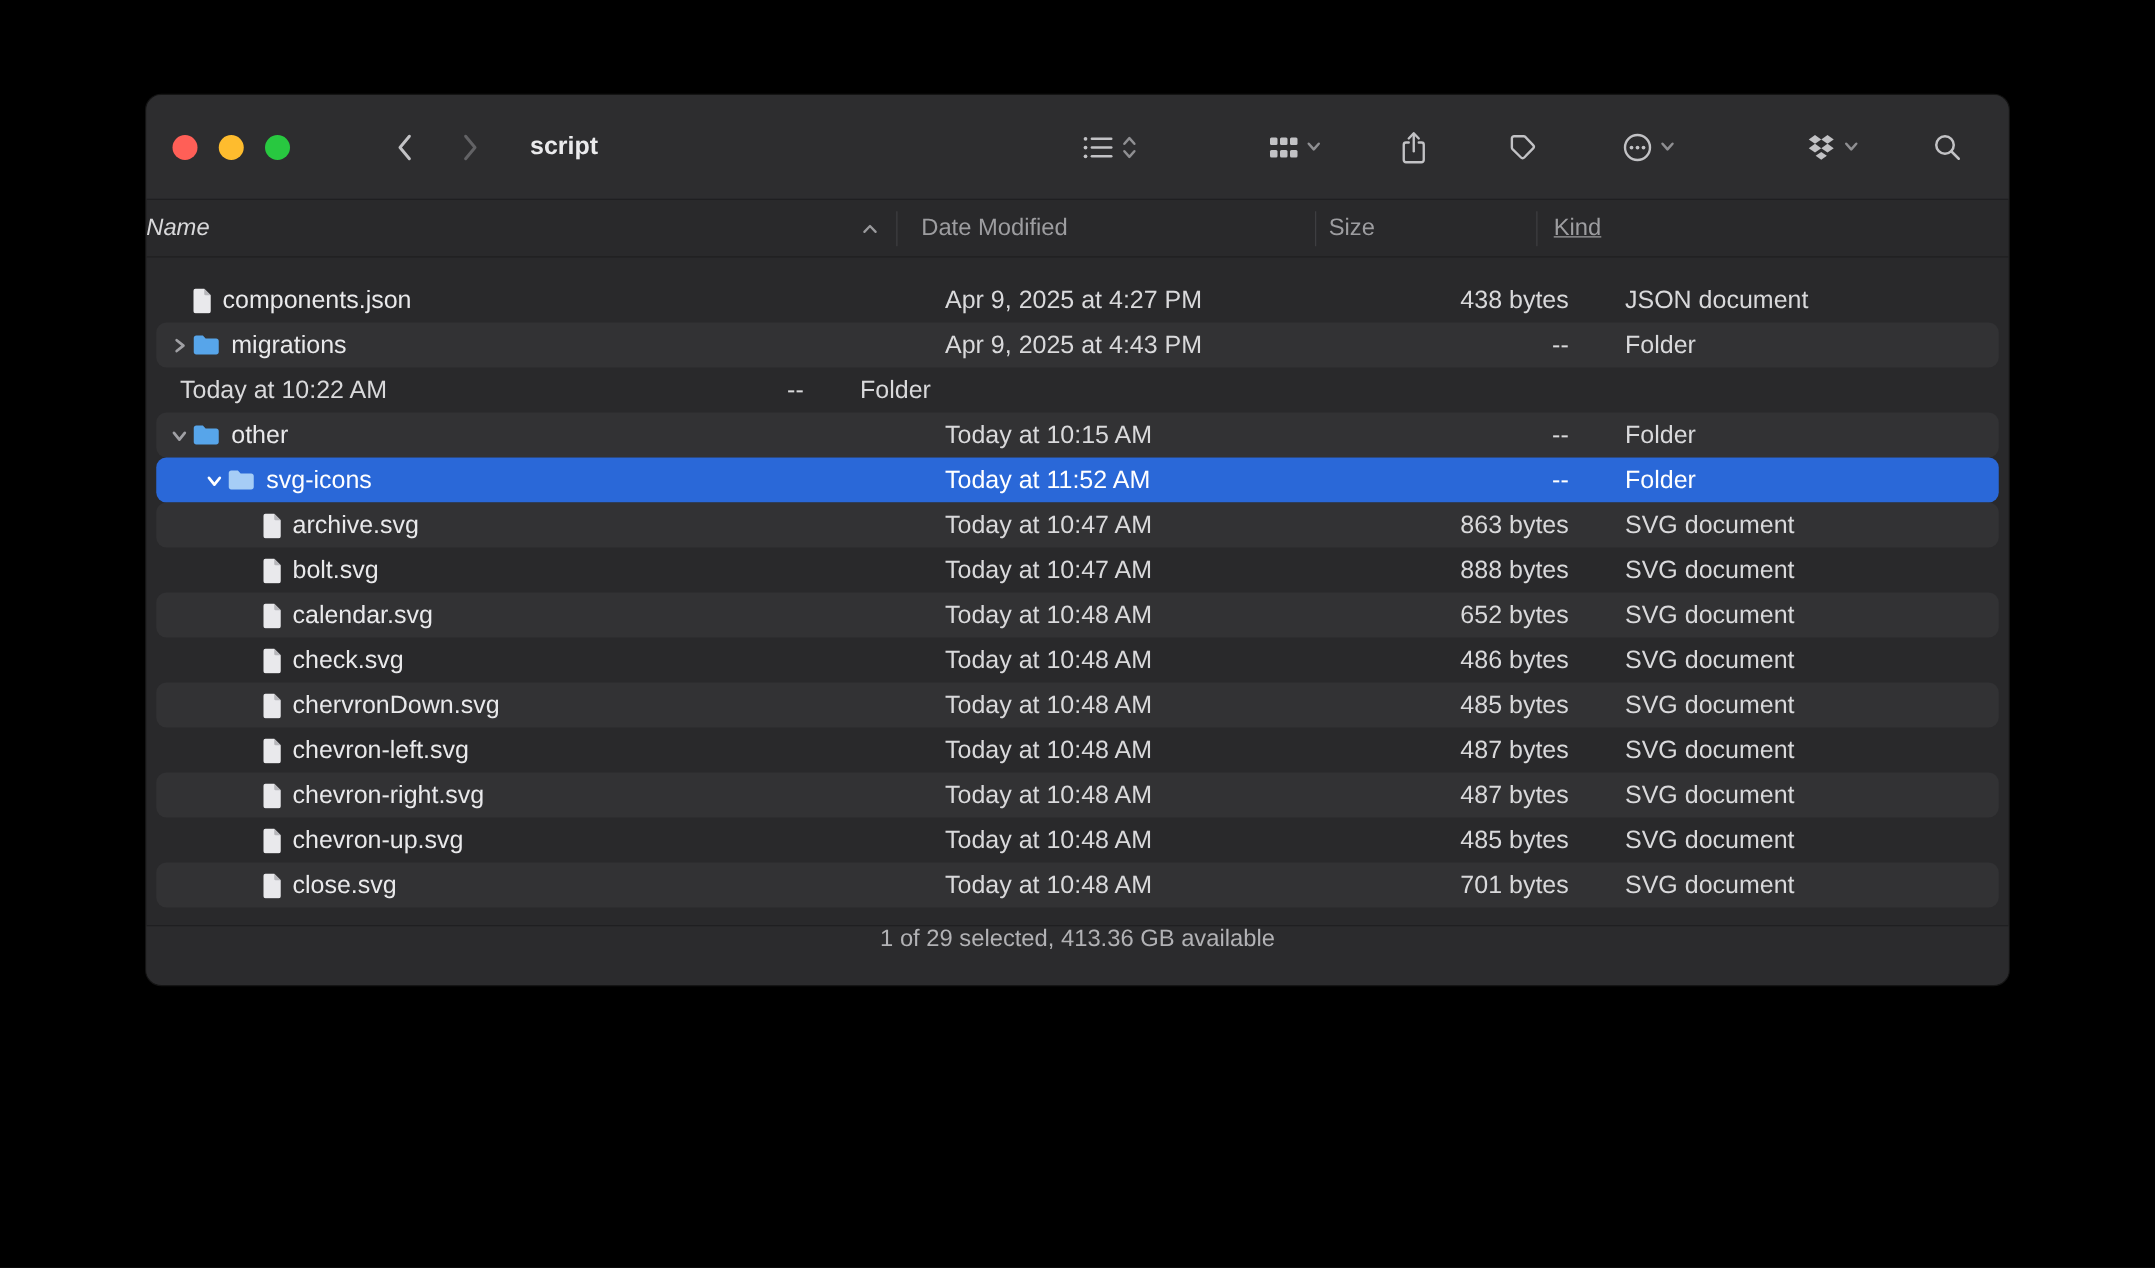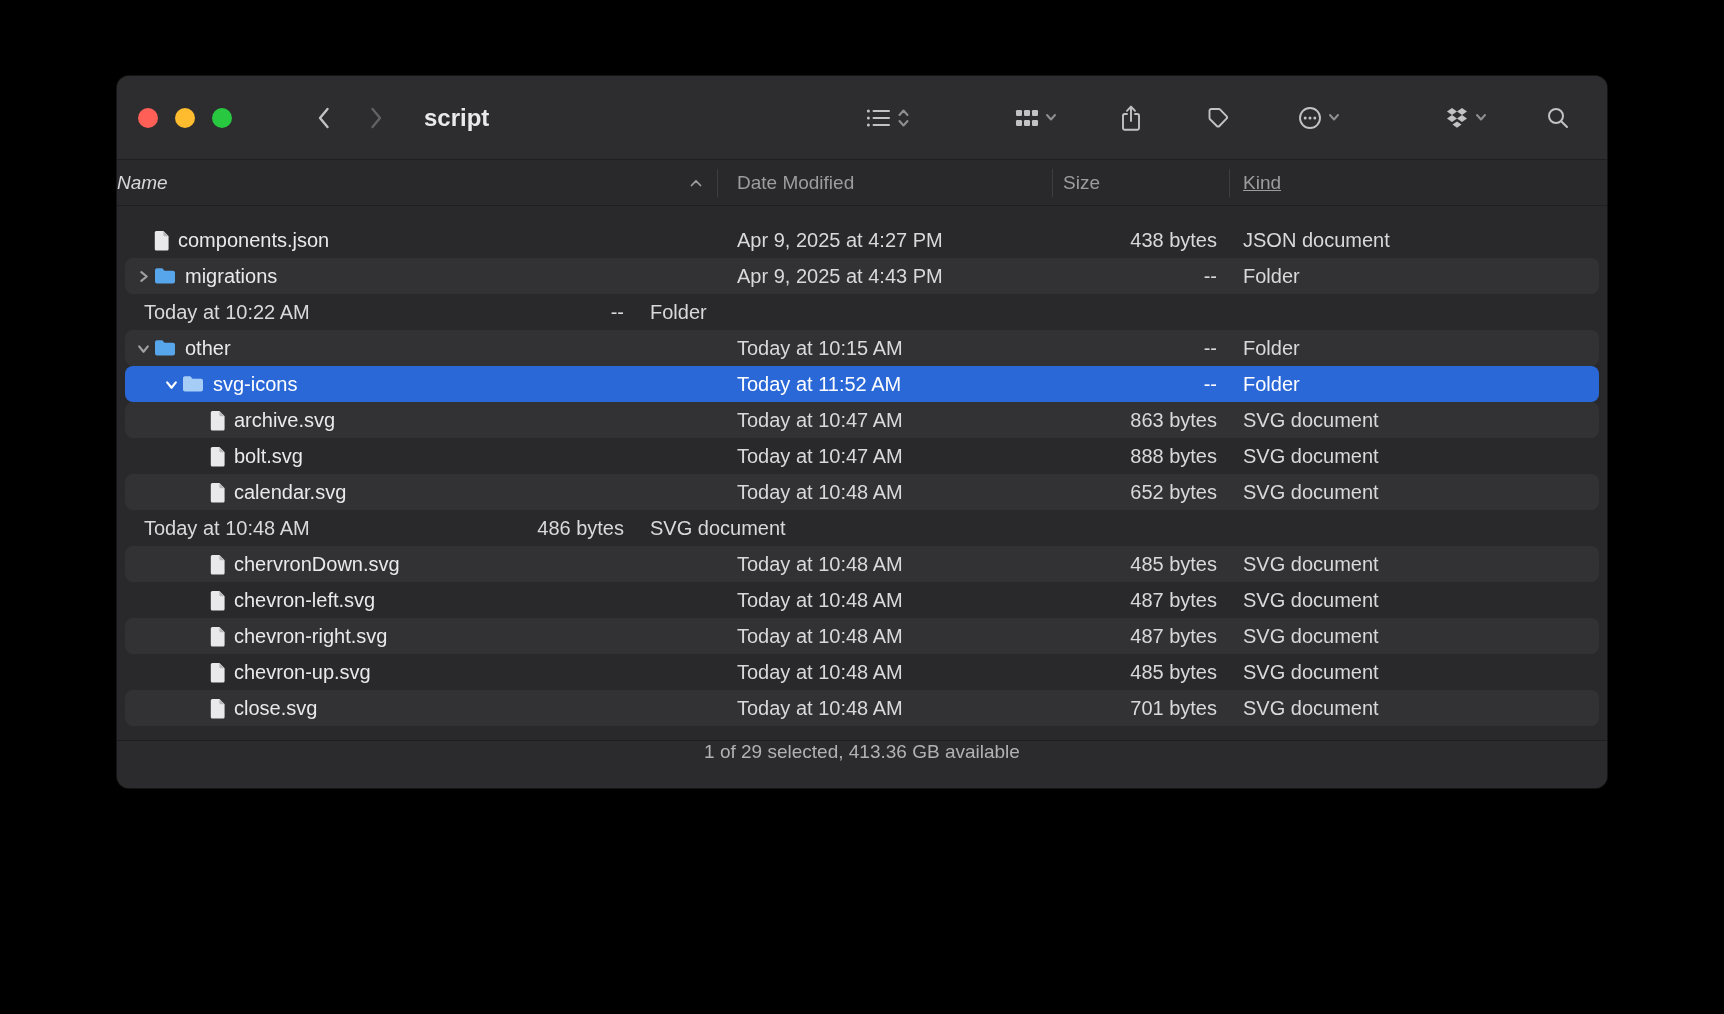--- a/index.html
+++ b/index.html
@@ -26,41 +26,41 @@
   .traffic{display:flex;gap:17px;margin-left:21px;}
   .light{width:20px;height:20px;border-radius:50%;}
   .light.red{background:#ff5f57;}
   .light.yellow{background:#febc2e;}
   .light.green{background:#28c840;}
   .tbtn{display:flex;align-items:center;gap:5px;background:none;border:none;
     padding:4px 6px;cursor:default;color:var(--icon-stroke);}
   .tbtn svg{display:block;}
   .btn-back{margin-left:78px;}
   .btn-forward{margin-left:26px;color:#626265;}
-  .window-title{margin-left:34px;font-size:24px;font-weight:700;color:#eaeaec;text-align:center;}
+  .window-title{margin-left:34px;font-size:20px;font-weight:700;color:#eaeaec;text-align:center;}
   .ctrl-view{margin-left:auto;}
   .ctrl-group{margin-left:92px;}
   .ctrl-share{margin-left:50px;}
   .ctrl-tag{margin-left:50px;}
   .ctrl-more{margin-left:54px;}
   .ctrl-dropbox{margin-left:92px;}
   .ctrl-search{margin-left:46px;margin-right:30px;}
   
   .list-header{height:46px;display:flex;align-items:center;border-bottom:1px solid var(--divider);
     font-size:19px;color:#9d9da0;}
   .hcell{height:28px;display:flex;align-items:center;}
   .h-name{flex:0 0 601px;border-right:1px solid var(--hdr-divider);color:#d8d8da;font-style:italic;}
   .h-date{flex:0 0 335px;padding-left:19px;border-right:1px solid var(--hdr-divider);}
   .h-size{flex:0 0 177px;padding-left:10px;border-right:1px solid var(--hdr-divider);}
   .h-kind{flex:1 1 auto;padding-left:13px;text-decoration:underline;}
   .sort-icon{margin-left:auto;margin-right:14px;color:#9a9a9d;display:flex;}
   
   .rows{padding-top:16px;}
   .row{height:36px;margin:0 8px;border-radius:8px;display:flex;align-items:center;
-    font-size:20px;color:#d9d9db;}
+    font-size:20px;color:#d9d9db;gap:19px;}
   .row.striped{background:var(--stripe);}
   .row.selected{background:var(--accent);color:#fff;}
   .row.selected .file-name{color:#fff;}
   .cell{white-space:nowrap;overflow:hidden;}
   .name-cell{flex:0 0 593px;display:flex;align-items:center;}
   .date-cell{flex:0 0 335px;padding-left:19px;}
   .size-cell{flex:0 0 177px;text-align:right;padding-right:13px;}
   .kind-cell{flex:1 1 auto;padding-left:13px;}
   .file-name{color:#e9e9eb;margin-left:8px;}
   .disclosure{width:20px;display:flex;justify-content:center;color:#a0a0a4;flex:0 0 20px;}
@@ -362,20 +362,35 @@
               <path d="M11 1 l5.5 5.5 H12.2 A1.2 1.2 0 0 1 11 5.3 z" fill="#b7b7bb"></path>
             </svg>
       </span>
       <span class="file-name">calendar.svg</span>
     </div>
     <div class="cell date-cell">Today at 10:48 AM</div>
     <div class="cell size-cell">652 bytes</div>
     <div class="cell kind-cell">SVG document</div>
   </div>
       <div class="row indent-2 disc-none icon-svg-document">
+    <div class="cell name-cell">
+      <span class="disclosure">
+        <svg width="13" height="13" viewBox="0 0 12 12">
+              <path d="M4 2 L9 6 L4 10" fill="none" stroke="currentColor" stroke-width="2" stroke-linecap="round" stroke-linejoin="round"></path>
+            </svg>
+      </span>
+
+      <span class="file-icon page-icon">
+        <svg width="17" height="21" viewBox="0 0 18 22">
+              <path d="M3.5 1 h7.5 l5.5 5.5 V20 a1.6 1.6 0 0 1 -1.6 1.6 H3.5 A1.6 1.6 0 0 1 1.9 20 V2.6 A1.6 1.6 0 0 1 3.5 1 z" fill="#e9e9ec"></path>
+              <path d="M11 1 l5.5 5.5 H12.2 A1.2 1.2 0 0 1 11 5.3 z" fill="#b7b7bb"></path>
+            </svg>
+      </span>
+      <span class="file-name">check.svg</span>
+    </div>
     <div class="cell date-cell">Today at 10:48 AM</div>
     <div class="cell size-cell">486 bytes</div>
     <div class="cell kind-cell">SVG document</div>
   </div>
       <div class="row striped indent-2 disc-none icon-svg-document">
     <div class="cell name-cell">
       <span class="disclosure">
         <svg width="13" height="13" viewBox="0 0 12 12">
               <path d="M4 2 L9 6 L4 10" fill="none" stroke="currentColor" stroke-width="2" stroke-linecap="round" stroke-linejoin="round"></path>
             </svg>

